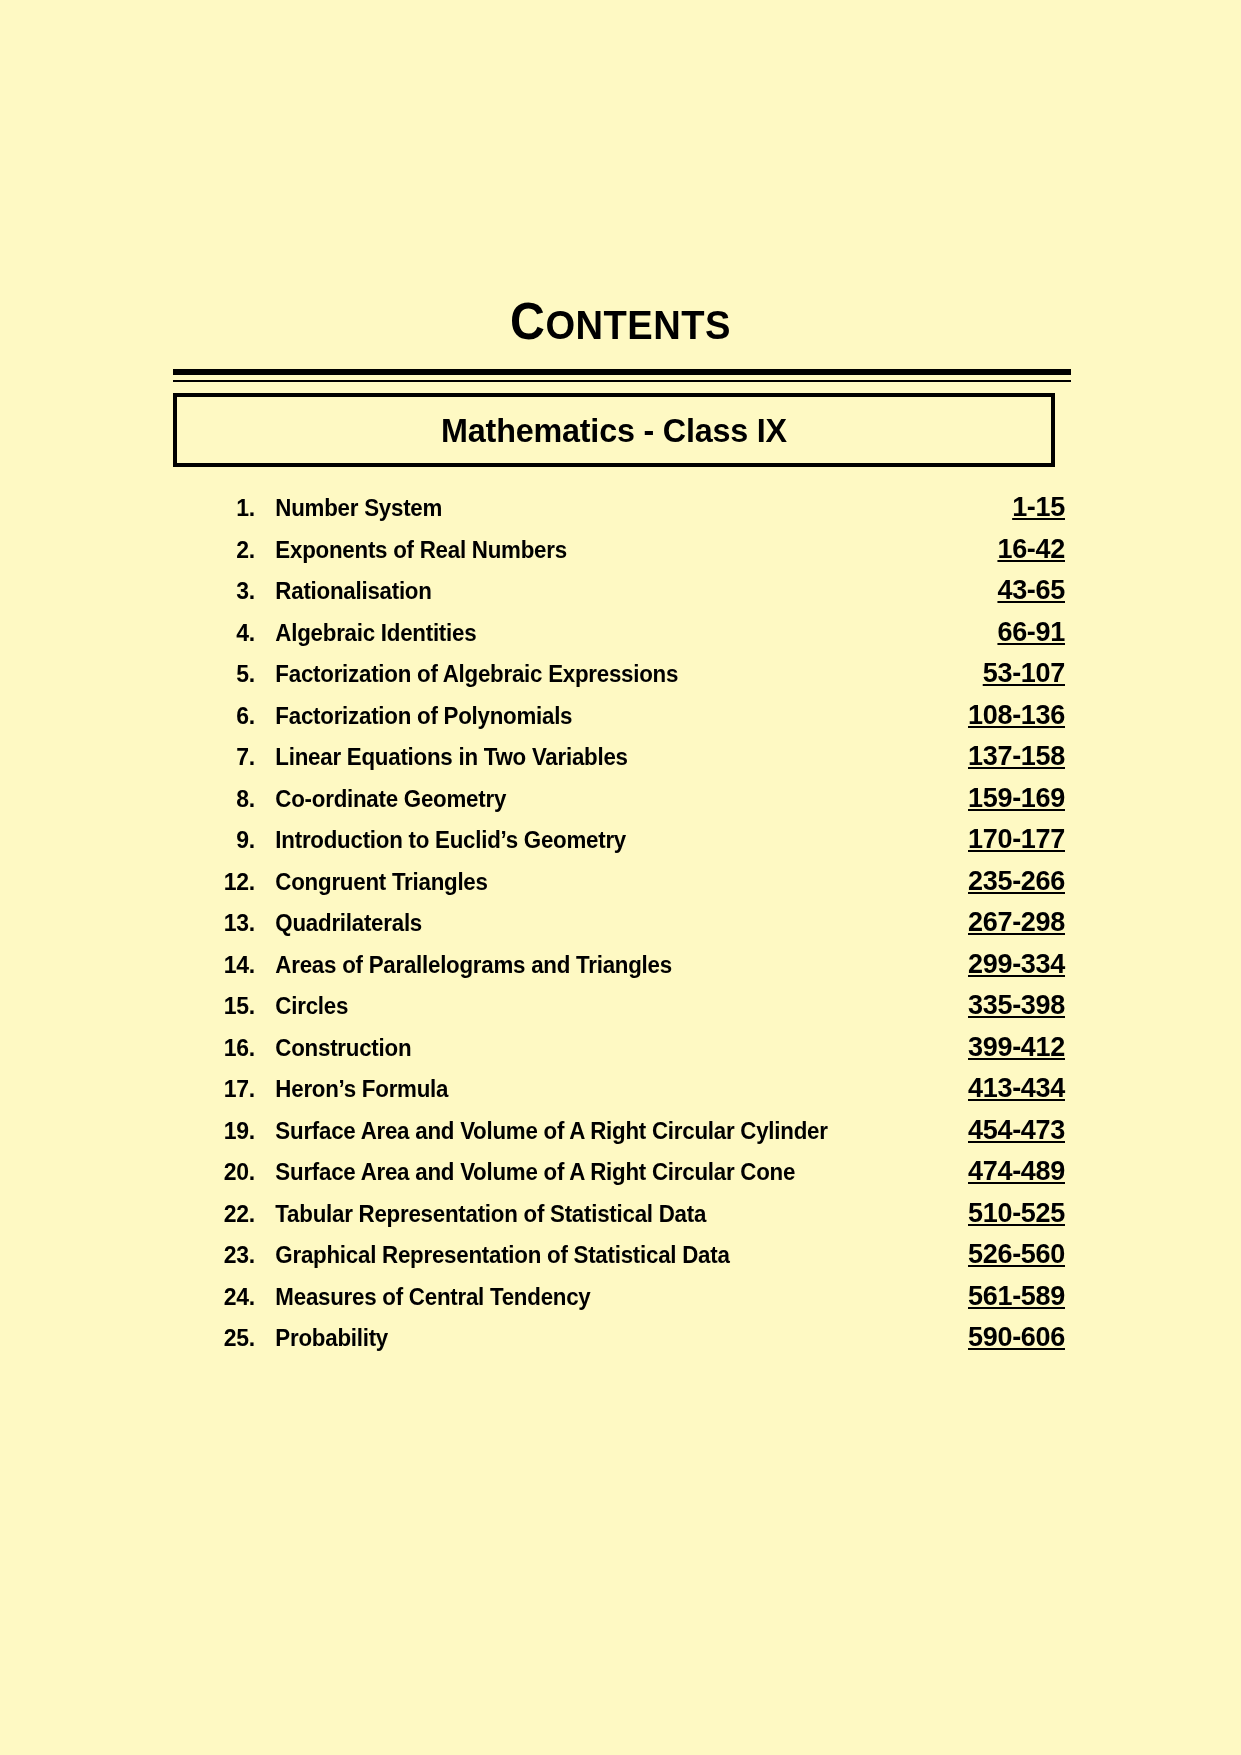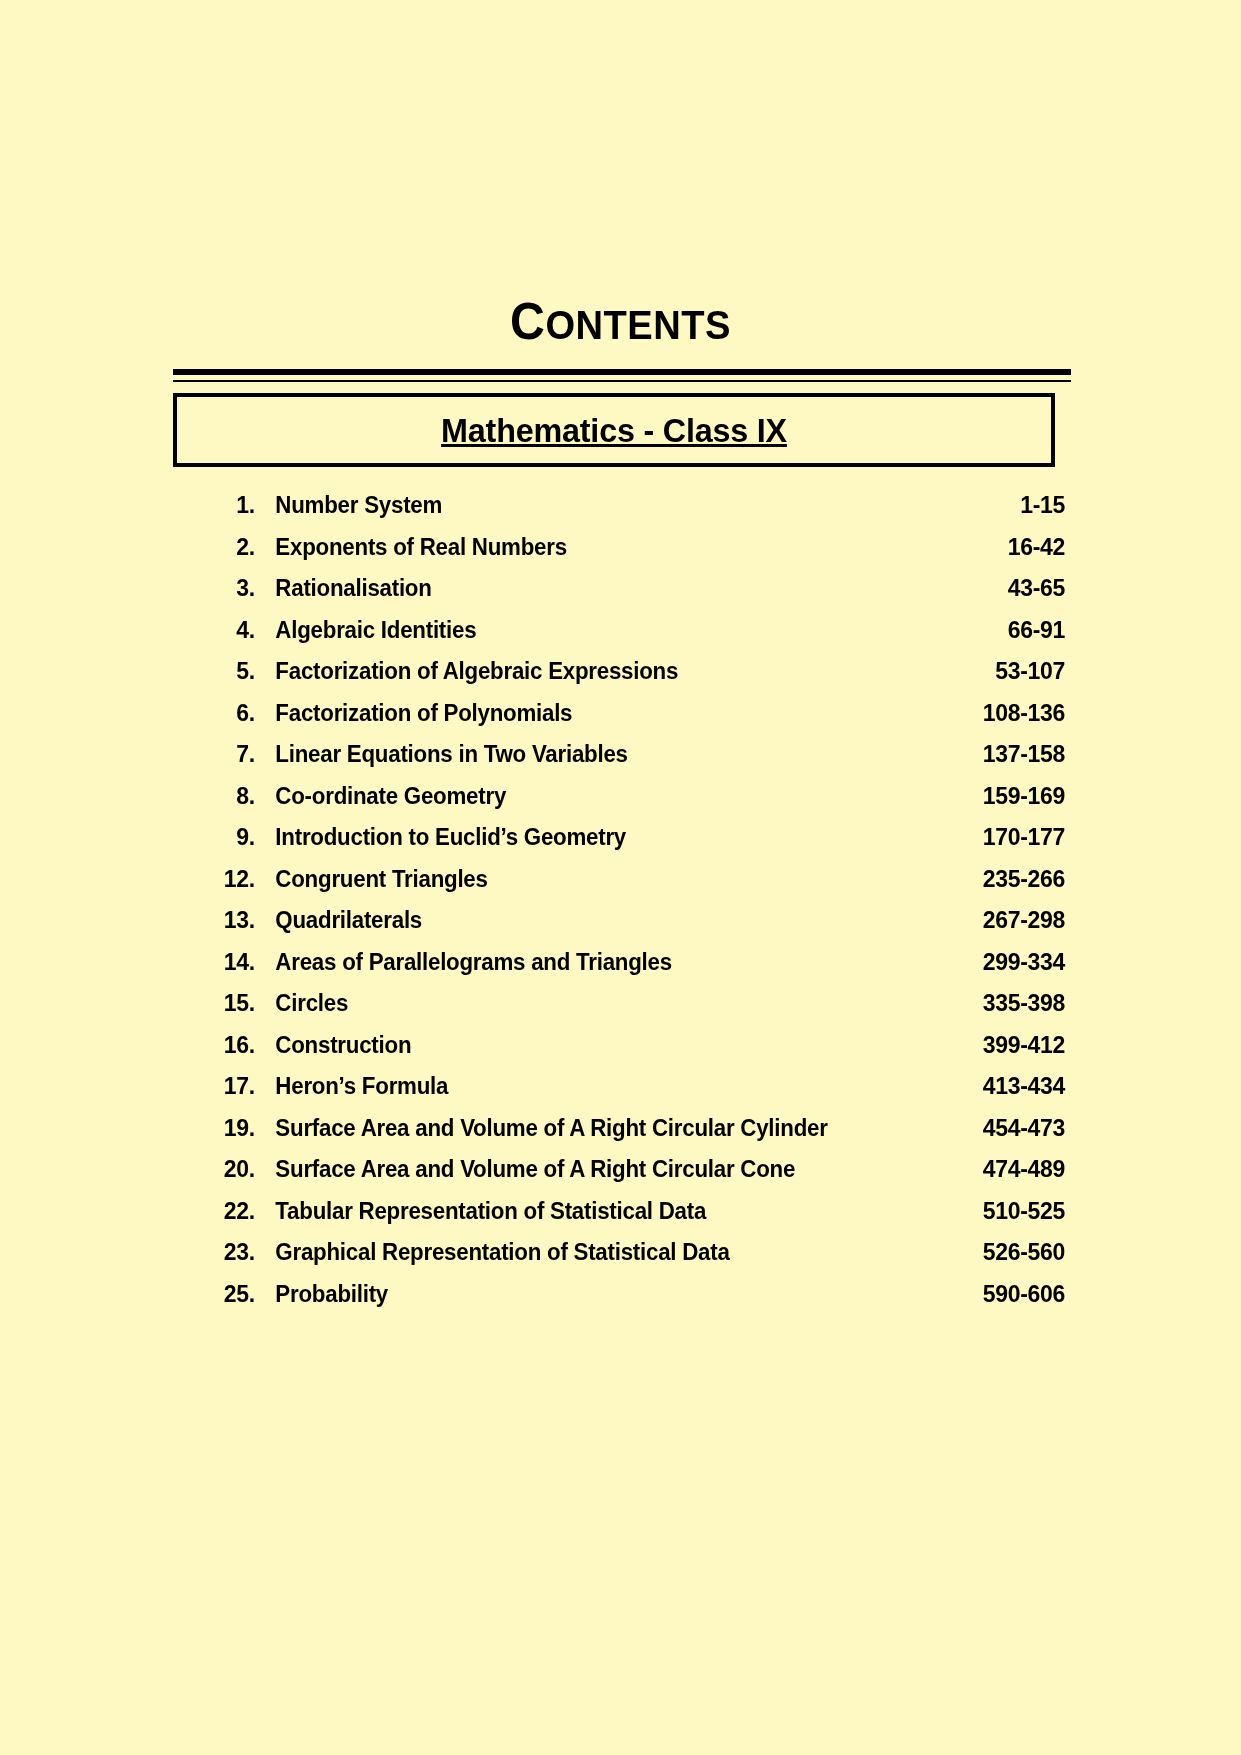--- a/index.html
+++ b/index.html
@@ -73,21 +73,20 @@
   .title-box {
     margin-top: 11px;
     margin-left: 5px;
     margin-right: 18px;
     border: 4px solid #000000;
     height: 74px;
     display: flex;
     align-items: center;
     justify-content: center;
     box-sizing: border-box;
-    text-decoration: underline;
   }
   .title-box-text {
     font-family: "Liberation Sans", sans-serif;
     font-weight: bold;
     font-size: 34px;
     letter-spacing: -0.2px;
     transform: scaleX(0.95);
     white-space: nowrap;
   }
 
@@ -119,24 +118,25 @@
     letter-spacing: -0.25px;
     font-family: "Liberation Sans", sans-serif;
     white-space: nowrap;
     transform: scaleX(0.97);
     transform-origin: left center;
   }
   .toc-pages {
     flex: 0 0 auto;
     text-align: right;
     font-weight: bold;
-    font-size: 23px;
+    font-size: 27px;
     letter-spacing: -0.3px;
     font-family: "Liberation Sans", sans-serif;
     white-space: nowrap;
+    text-decoration: underline;
   }
 </style>
 </head>
 <body>
 
 <div class="page">
   <div class="content-area">
 
     <h1 class="contents-heading"><span class="cap">C</span><span class="sc">ONTENTS</span></h1>
 
@@ -263,20 +263,25 @@
         <span class="toc-title">Tabular Representation of Statistical Data</span>
         <span class="toc-pages">510-525</span>
       </div>
 
       <div class="toc-row">
         <span class="toc-num">23.</span>
         <span class="toc-title">Graphical Representation of Statistical Data</span>
         <span class="toc-pages">526-560</span>
       </div>
 
+      <div class="toc-row">
+        <span class="toc-num">24.</span>
+        <span class="toc-title">Measures of Central Tendency</span>
+        <span class="toc-pages">561-589</span>
+      </div>
 
       <div class="toc-row">
         <span class="toc-num">25.</span>
         <span class="toc-title">Probability</span>
         <span class="toc-pages">590-606</span>
       </div>
 
     </div>
   </div>
 </div>

